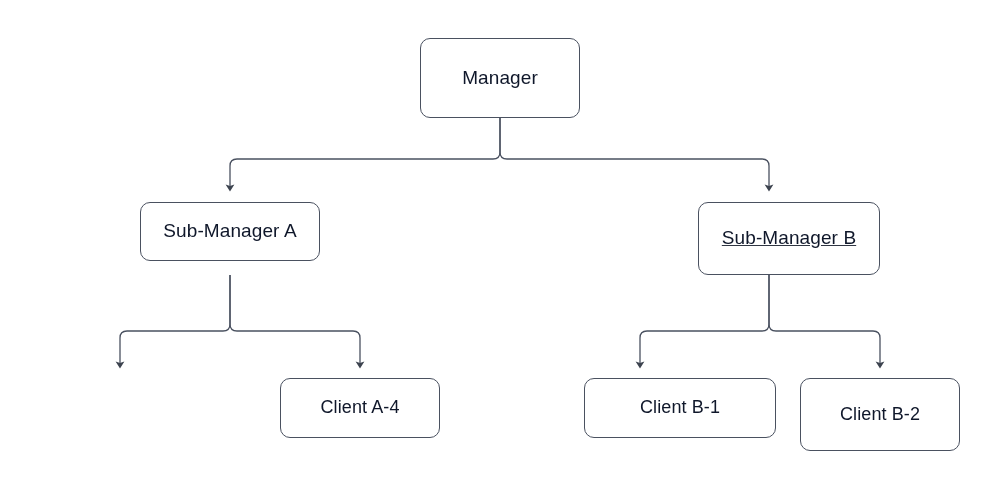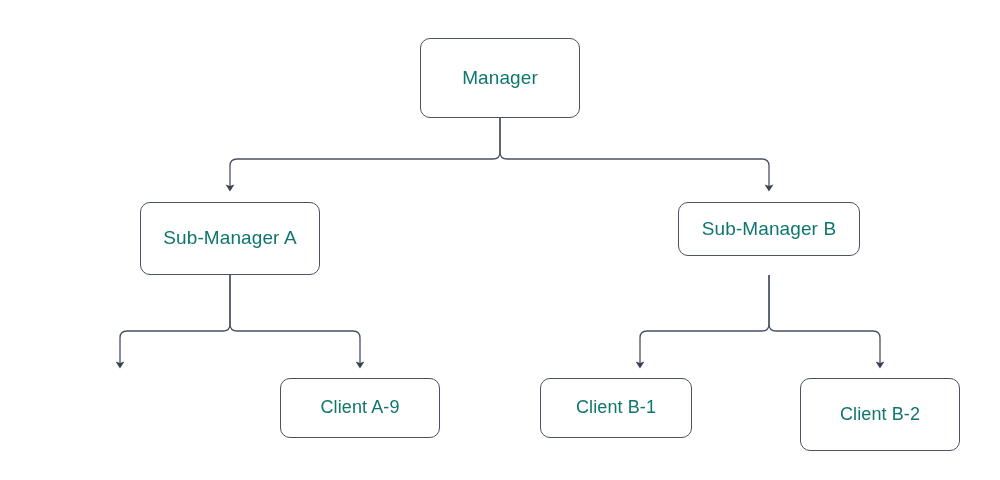--- a/index.html
+++ b/index.html
@@ -36,21 +36,21 @@
     align-items: center;
     justify-content: center;
     color: #2f3542;
     font-size: 19px;
     line-height: 1.2;
     letter-spacing: 0.1px;
     white-space: nowrap;
     z-index: 2;
   }
   .node-label {
-    color: #0f766e;
+    color: #0f172a;
   }
   .node-root   { font-size: 19px; }
   .node-branch { font-size: 19px; }
   .node-leaf   { font-size: 18px; }
 </style>
 </head>
 <body>
 
 <div id="canvas">
 
@@ -74,34 +74,34 @@
       <path d="M 769 275 L 769 324 Q 769 331 762 331 L 647 331 Q 640 331 640 338 L 640 365" marker-end="url(#arrow)"></path>
 
       <path d="M 769 275 L 769 324 Q 769 331 776 331 L 873 331 Q 880 331 880 338 L 880 365" marker-end="url(#arrow)"></path>
     </g>
   </svg>
 
   <div class="node node-root" style="left:420px; top:38px; width:160px; height:80px;">
     <span class="node-label">Manager</span>
   </div>
 
-  <div class="node node-branch" style="left:140px; top:202px; width:180px; height:73px;">
+  <div class="node node-branch" style="left:140px; top:202px; width:180px; height:59px;">
     <span class="node-label">Sub-Manager A</span>
   </div>
 
-  <div class="node node-branch" style="left:678px; top:202px; width:182px; height:54px;">
+  <div class="node node-branch" style="left:698px; top:202px; width:182px; height:73px;text-decoration:underline;">
     <span class="node-label">Sub-Manager B</span>
   </div>
 
 
   <div class="node node-leaf" style="left:280px; top:378px; width:160px; height:60px;">
-    <span class="node-label">Client A-9</span>
+    <span class="node-label">Client A-4</span>
   </div>
 
-  <div class="node node-leaf" style="left:540px; top:378px; width:152px; height:60px;justify-content:center;">
+  <div class="node node-leaf" style="left:584px; top:378px; width:192px; height:60px;justify-content:center;">
     <span class="node-label">Client B-1</span>
   </div>
 
   <div class="node node-leaf" style="left:800px; top:378px; width:160px; height:73px;">
     <span class="node-label">Client B-2</span>
   </div>
 
 </div>
 
 </body></html>

